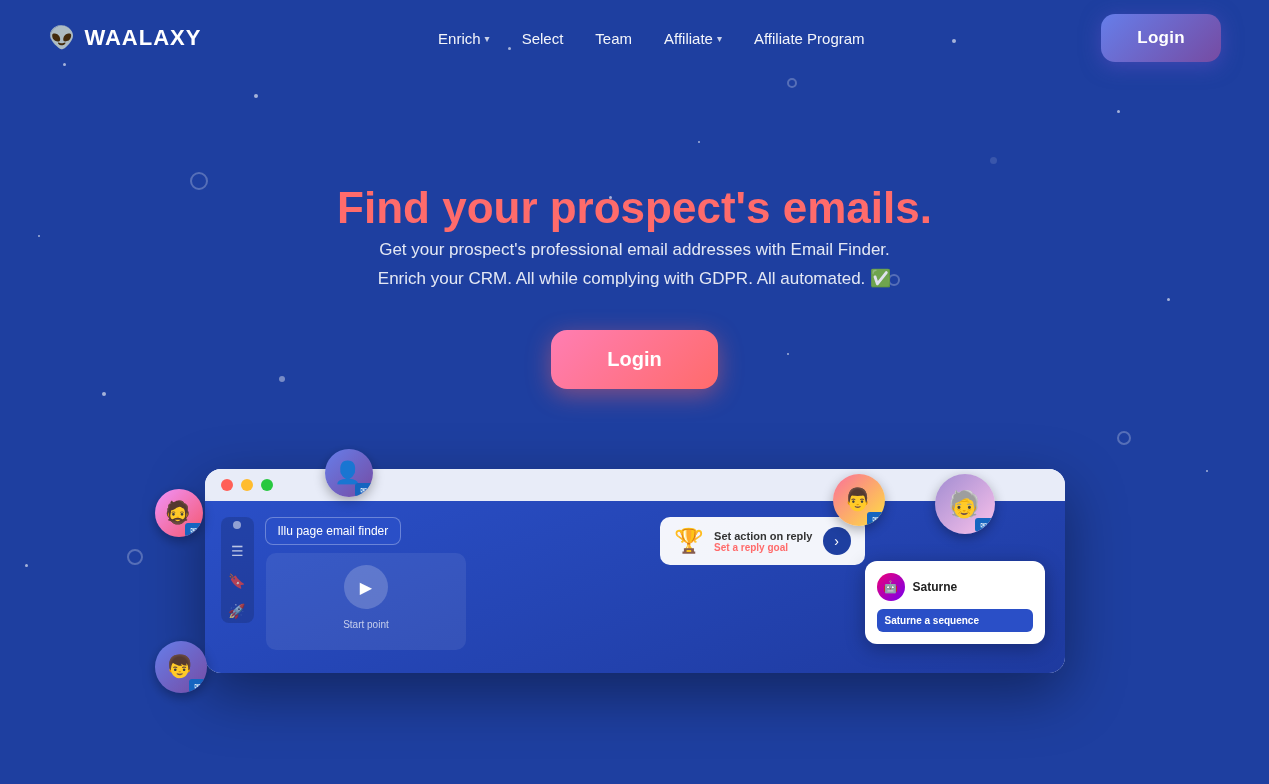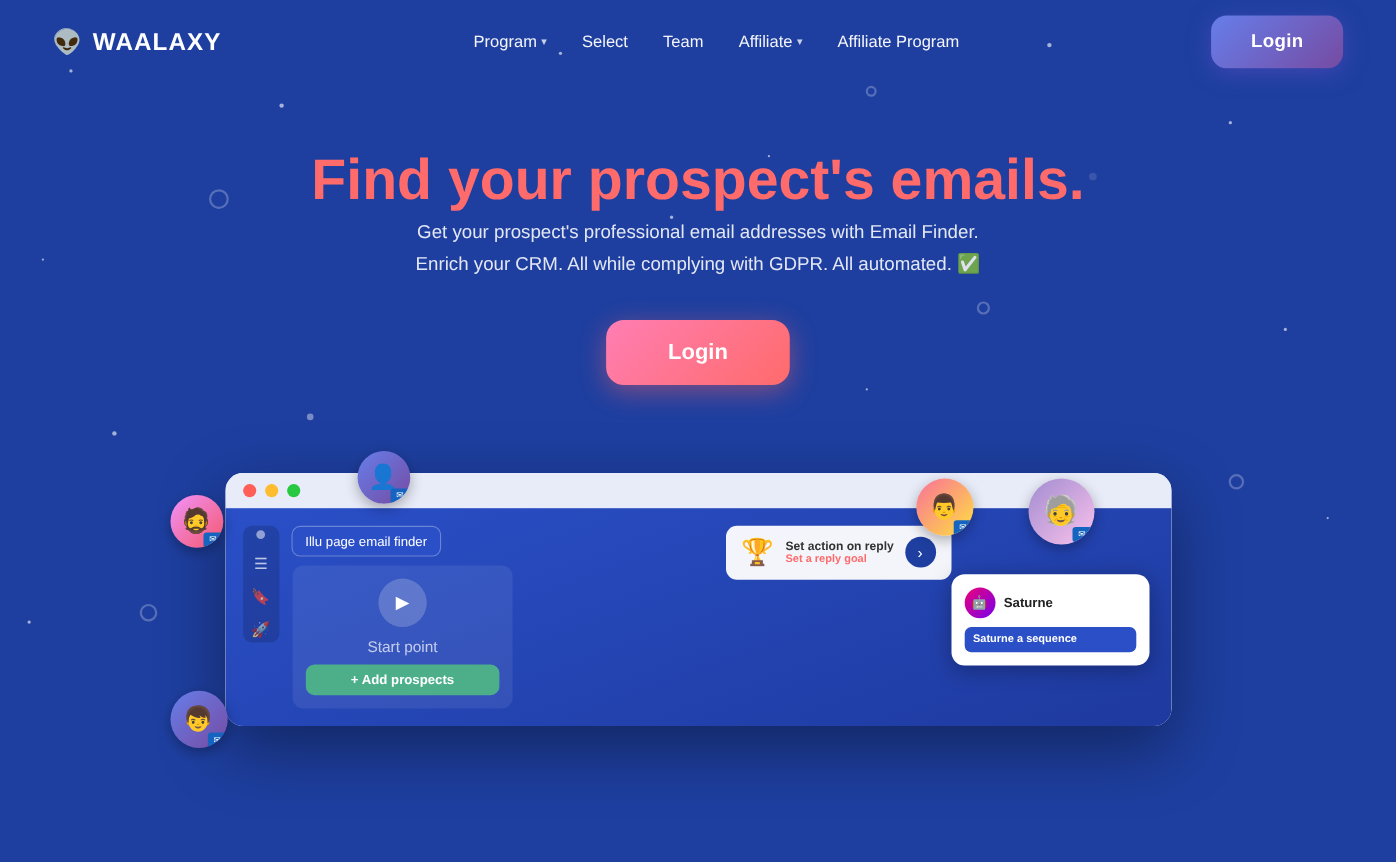--- a/index.html
+++ b/index.html
@@ -94,25 +94,26 @@
 
     
     .hero {
       position: relative;
       z-index: 5;
       text-align: center;
       padding: 60px 20px 40px;
     }
 
     .hero-title-colored {
-      font-size: 52px;
+      font-size: 44px;
       font-weight: 800;
       color: #ff6b6b;
       line-height: 1.1;
       margin-bottom: 4px;
+      margin-top: 48px;
     }
 
     .hero-title-white {
       font-size: 64px;
       font-weight: 800;
       color: white;
       line-height: 1.15;
       margin-bottom: 28px;
     }
 
@@ -205,21 +206,21 @@
     .play-btn {
       width: 44px; height: 44px;
       border-radius: 50%;
       background: rgba(255,255,255,0.2);
       display: flex; align-items: center; justify-content: center;
       margin: 0 auto 10px;
       font-size: 16px;
     }
 
     .start-point {
-      font-size: 14px;
+      font-size: 10px;
       color: rgba(255,255,255,0.7);
       text-align: center;
       margin-bottom: 8px;
     }
 
     .add-prospects-btn {
       background: #4caf8a;
       color: white;
       border: none;
       border-radius: 8px;
@@ -399,21 +400,21 @@
 
 <nav>
   <a class="nav-logo" href="#">
     <span>👽</span>
     <span>WAALAXY</span>
   </a>
 
   <ul class="nav-links">
     <li>
       <a href="#">
-        <span>Program</span>
+        <span>Enrich</span>
         <span class="chevron">▾</span>
       </a>
     </li>
     <li>
       <a href="#">
         <span>Select</span>
       </a>
     </li>
     <li>
       <a href="#">
@@ -485,21 +486,20 @@
         <div style="font-size:14px;opacity:0.7;">🚀</div>
       </div>
 
       <div class="illu-tag">Illu page email finder</div>
 
       <div class="left-panel">
         <div class="play-btn">
           <span>▶</span>
         </div>
         <div class="start-point">Start point</div>
-        <button class="add-prospects-btn">+ Add prospects</button>
       </div>
 
       <div class="trophy-card">
         <span class="trophy-icon">🏆</span>
         <div>
           <div class="trophy-text">Set action on reply</div>
           <div class="trophy-sub">Set a reply goal</div>
         </div>
         <div class="nav-arrow">›</div>
       </div>

